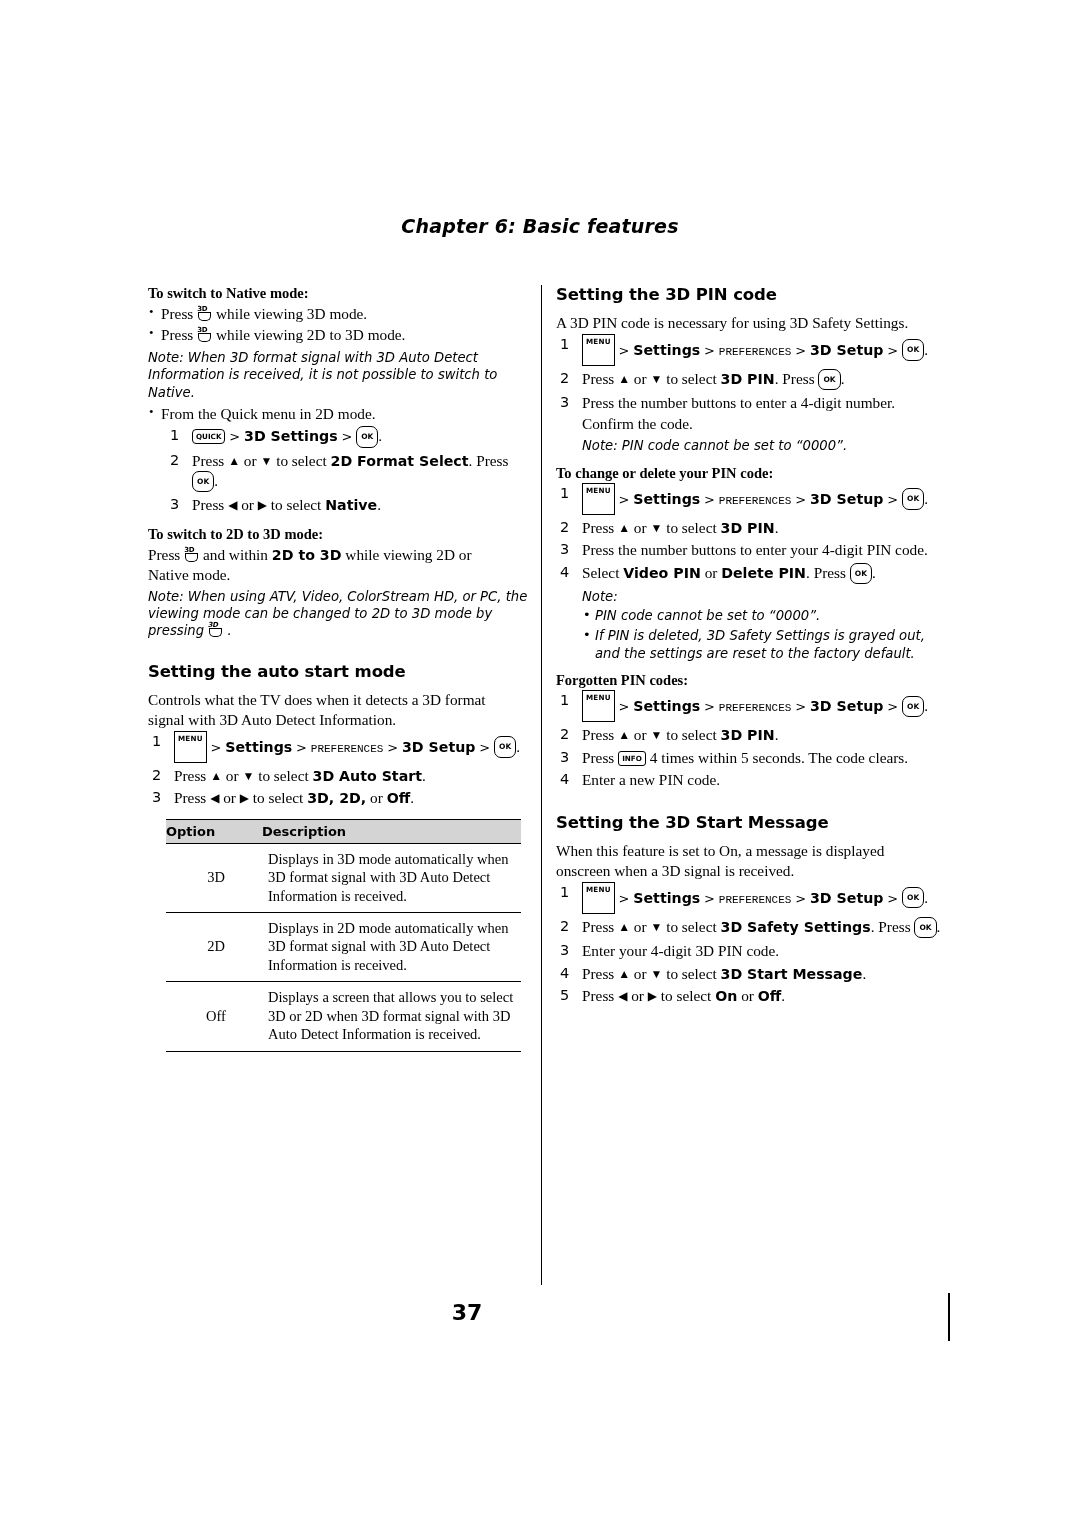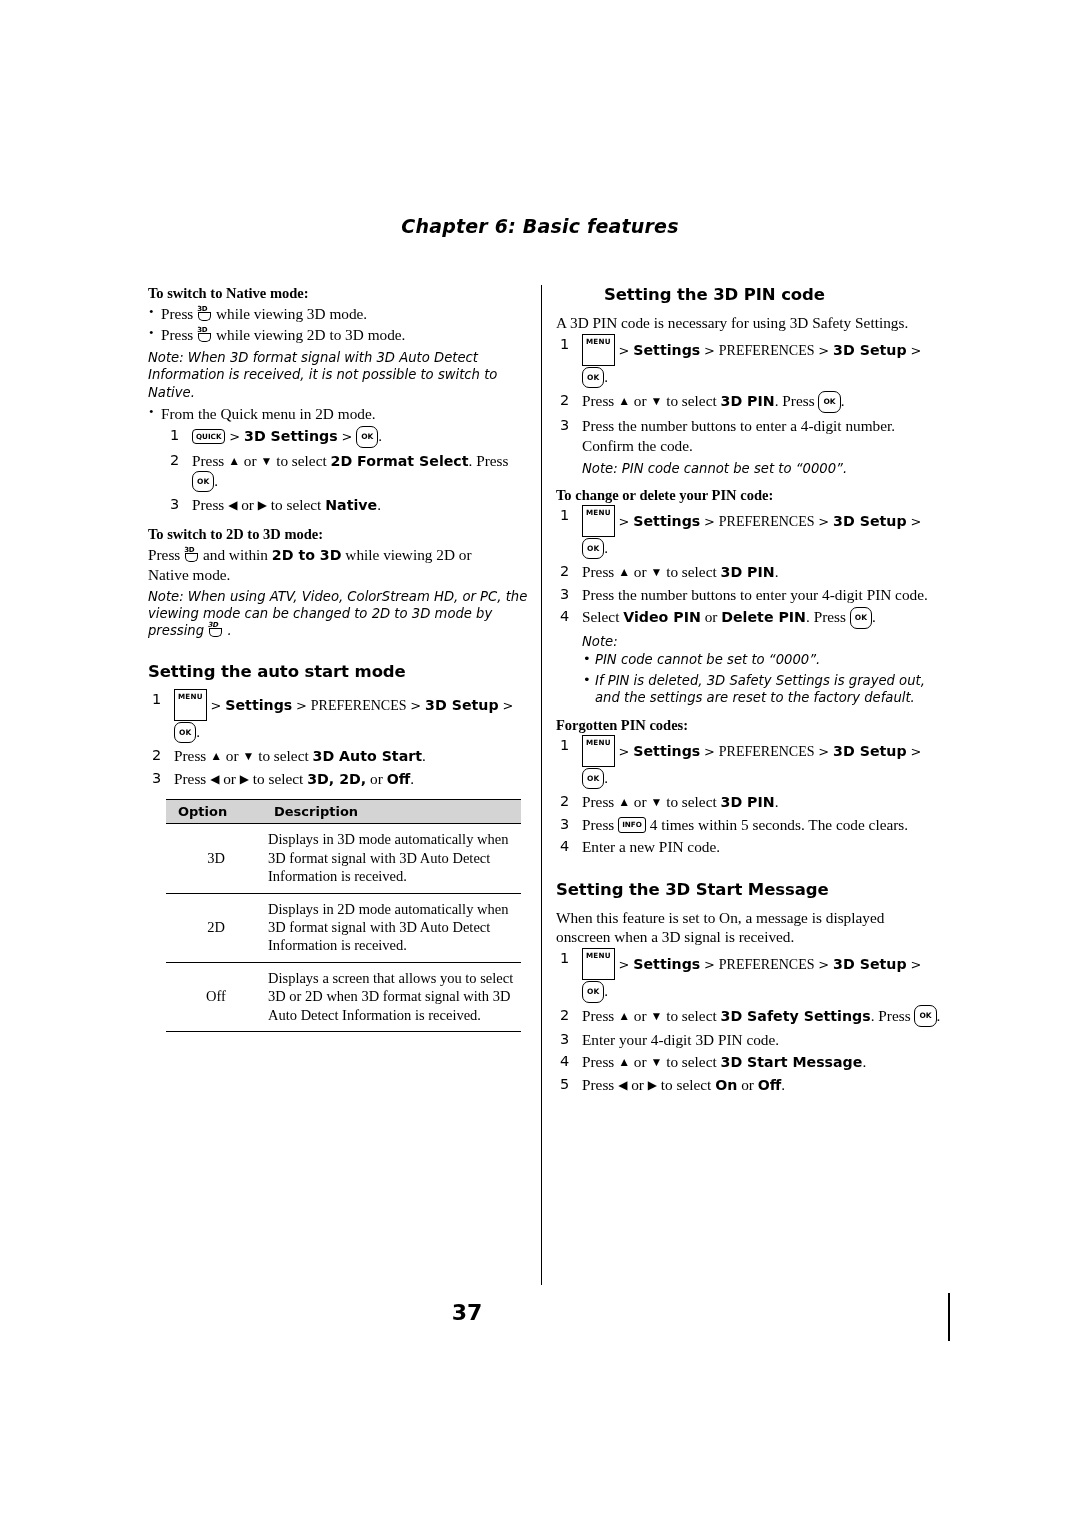--- a/index.html
+++ b/index.html
@@ -52,21 +52,21 @@
     height: 1000px;
     background: #000000;
   }
   .sec-title {
     font-family: "DejaVu Sans", sans-serif;
     font-weight: bold;
     font-size: 16.5px;
     margin: 22px 0 9px 0;
     letter-spacing: -0.1px;
   }
-  .sec-title.first { margin-top: 0; margin-left: 48px; }
+  .sec-title.first { margin-top: 0; }
   .subhead {
     font-family: "Liberation Serif", serif;
     font-weight: bold;
     font-size: 14.5px;
     margin: 10px 0 2px 0;
   }
   .subhead.first { margin-top: 0; }
   p {
     margin: 0 16px 2px 0;
     font-size: 15.3px;
@@ -130,22 +130,22 @@
   }
   ol.steps.indent {
     margin-left: 18px;
   }
   .bold-sans {
     font-family: "DejaVu Sans", sans-serif;
     font-weight: bold;
     font-size: 14.2px;
   }
   .sans {
-    font-family: Liberation Serif, serif;
-    font-size: 14px;
+    font-family: Liberation Mono, monospace;
+    font-size: 11px;
   }
   
   .key {
     display: inline-block;
     border: 1.2px solid #000;
     border-radius: 3px;
     font-family: "DejaVu Sans", sans-serif;
     font-weight: bold;
     line-height: 1;
     text-align: center;
@@ -216,21 +216,21 @@
     width: 355px;
     margin: 10px 0 0 18px;
     font-size: 14.5px;
   }
   table.opts thead th {
     background: #d4d4d4;
     font-family: "DejaVu Sans", sans-serif;
     font-weight: bold;
     font-size: 13px;
     text-align: left;
-    padding: 4px 6px 4px 12px;
+    padding: 4px 6px 4px 0;
     border-top: 1.6px solid #000;
     border-bottom: 1.2px solid #000;
   }
   table.opts tbody td {
     padding: 6px 6px 7px 6px;
     vertical-align: middle;
     border-bottom: 1px solid #000;
     line-height: 1.27;
   }
   table.opts tbody tr:last-child td { border-bottom: 1.6px solid #000; }
@@ -315,20 +315,21 @@
       <span>and within</span>
       <span class="bold-sans">2D to 3D</span>
       <span>while viewing 2D or Native mode.</span>
     </p>
 
     <div class="note"><span>Note: When using ATV, Video, ColorStream HD, or PC, the viewing mode can be changed to 2D to 3D mode by pressing</span>
       <span class="btn3d"><span class="lbl">3D</span><span class="cap"></span></span> .
     </div>
 
     <div class="sec-title">Setting the auto start mode</div>
+    <p>Controls what the TV does when it detects a 3D format signal with 3D Auto Detect Information.</p>
 
     <ol class="steps">
       <li>
         <span class="num">1</span>
         <span class="key menu">MENU</span>
         <span class="gt">&gt;</span>
         <span class="bold-sans">Settings</span>
         <span class="gt">&gt;</span>
         <span class="sans">PREFERENCES</span>
         <span class="gt">&gt;</span>

